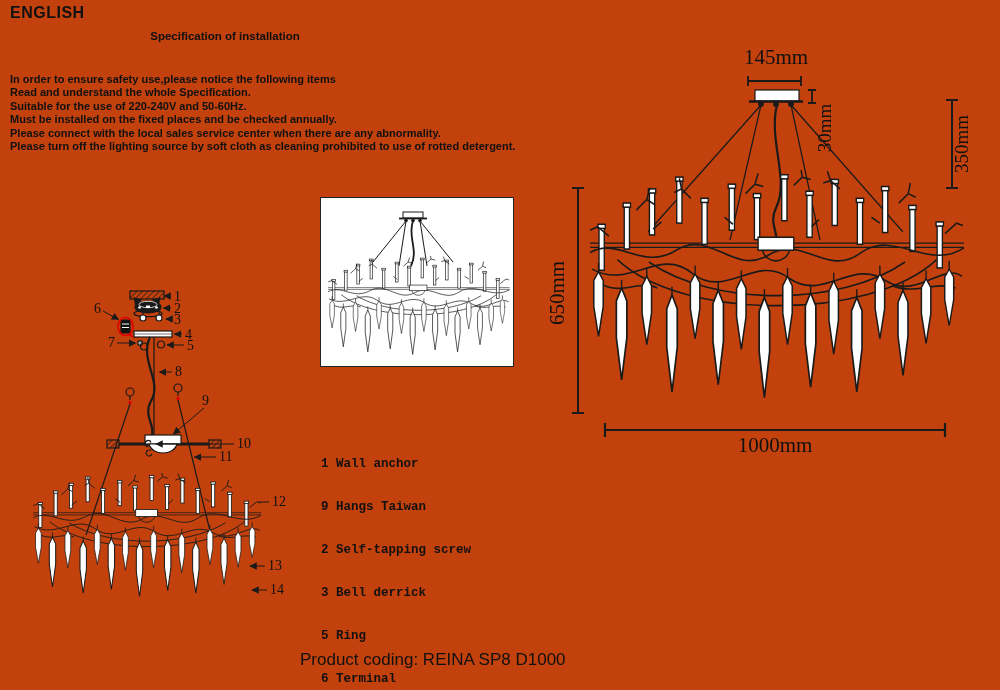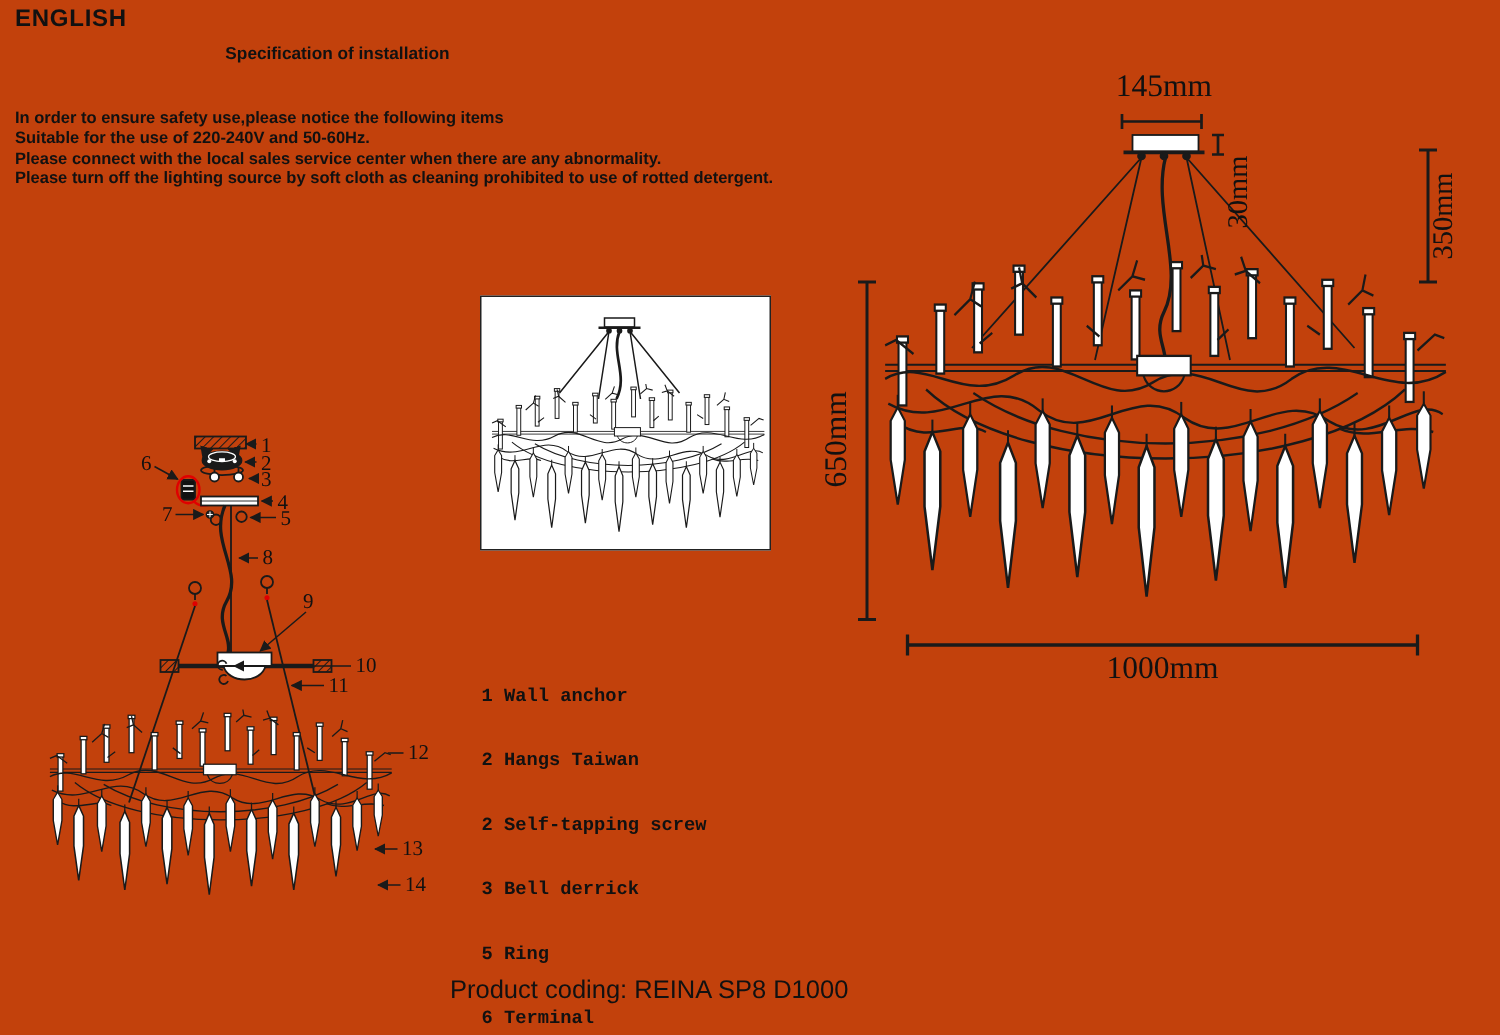--- a/index.html
+++ b/index.html
@@ -43,21 +43,23 @@
 </head>
 <body>
 
 <div id="page">
 
   <div class="lang-heading">ENGLISH</div>
   <div class="spec-title">Specification of installation</div>
 
   <div class="safety">
     <div>In order to ensure safety use,please notice the following items</div>
+    <div>Read and understand the whole Specification.</div>
     <div>Suitable for the use of 220-240V and 50-60Hz.</div>
+    <div>Must be installed on the fixed places and be checked annually.</div>
     <div>Please connect with the local sales service center when there are any abnormality.</div>
     <div>Please turn off the lighting source by soft cloth as cleaning prohibited to use of rotted detergent.</div>
   </div>
 
   <svg id="exploded-svg" width="290" height="345" viewBox="0 0 290 345">
     <defs>
       <pattern id="hatch" width="4" height="4" patternUnits="userSpaceOnUse" patternTransform="rotate(45)">
         <line x1="0" y1="0" x2="0" y2="4" stroke="#1a1a1a" stroke-width="1.4"></line>
       </pattern>
       <marker id="ah" viewBox="0 0 10 10" refX="9" refY="5" markerWidth="7.5" markerHeight="7.5" orient="auto-start-reverse">
@@ -349,21 +351,21 @@
 
     <text class="dim-label" x="228" y="24" text-anchor="middle">145mm</text>
     <text class="dim-label-sm" x="283" y="88" text-anchor="middle" transform="rotate(-90 283 88)">30mm</text>
     <text class="dim-label-sm" x="420" y="104" text-anchor="middle" transform="rotate(-90 420 104)">350mm</text>
     <text class="dim-label" x="16" y="253" text-anchor="middle" transform="rotate(-90 16 253)">650mm</text>
     <text class="dim-label" x="227" y="412" text-anchor="middle">1000mm</text>
   </svg>
 
   <div class="parts-list">
     <div>1 Wall anchor</div>
-    <div>2 Hangs Taiwan</div>
+    <div>9 Hangs Taiwan</div>
     <div>2 Self-tapping screw</div>
     <div>3 Bell derrick</div>
     <div>5 Ring</div>
     <div>6 Terminal</div>
     
     
     
     
     
     

